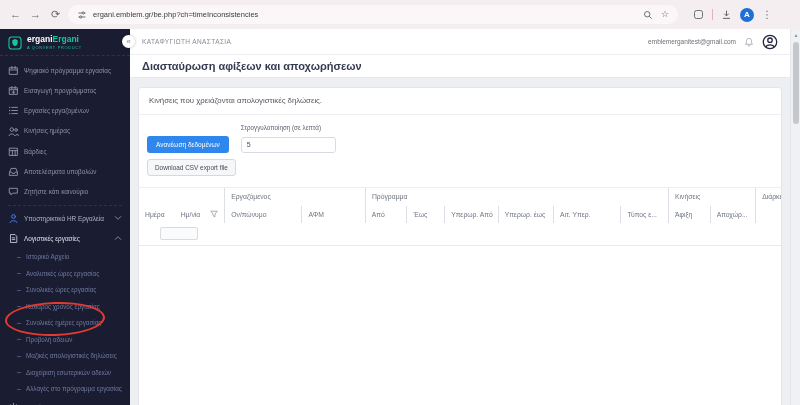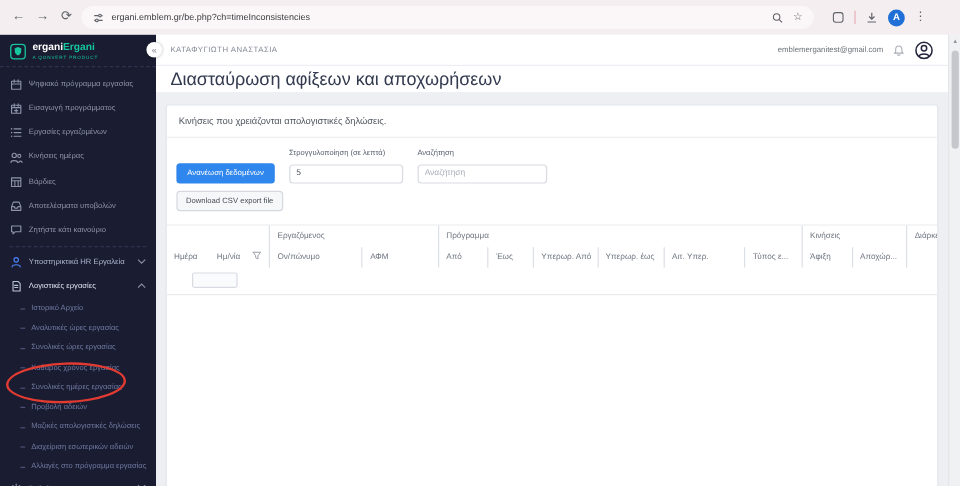--- a/index.html
+++ b/index.html
@@ -53,21 +53,21 @@
   .main{position:absolute;left:130px;top:29px;right:10px;bottom:0;background:#edeff3;
         display:flex;flex-direction:column;}
   .topbar{height:26px;background:#fff;display:flex;align-items:center;padding:0 12px;
           border-bottom:1px solid #eceef2;flex:0 0 auto;}
   .user{font-size:6.5px;color:#858a96;letter-spacing:.4px;}
   .top-right{margin-left:auto;display:flex;align-items:center;gap:8px;}
   .email{font-size:6.5px;color:#6b7078;}
   .avatar{width:16px;height:16px;border-radius:50%;color:#23263c;display:flex;align-items:center;justify-content:center;}
   .titlebar{height:23px;background:#fff;display:flex;align-items:center;padding:0 12px;
             border-bottom:1px solid #e6e8ee;flex:0 0 auto;}
-  .page-title{font-size:15px;font-weight:normal;color:#333a4f;}
+  .page-title{font-size:11px;font-weight:bold;color:#333a4f;}
   .content{flex:1;padding:9px 8px 12px;overflow:hidden;}
   .card{background:#fff;border:1px solid #e2e5ec;border-radius:3px;height:105%;
         position:relative;overflow:hidden;}
   .card-head{padding:8px 10px 9px;font-size:7.8px;color:#51565f;border-bottom:1px solid #edeff2;}
   .controls{padding:9px 8px 0;}
   .ctl-row{display:flex;align-items:flex-end;gap:12px;}
   .btn-blue{background:#2f86ec;color:#fff;font-size:6.5px;padding:5px 9px;border-radius:3px;
             border:none;font-family:inherit;cursor:pointer;}
   .fld label{display:block;font-size:6.3px;color:#5a6070;margin-bottom:2px;}
   .fld input{height:16px;border:1px solid #d8dbe2;border-radius:3px;font-size:7px;padding:0 5px;
@@ -295,24 +295,20 @@
     <div class="content">
       <div class="card">
         <div class="card-head">Κινήσεις που χρειάζονται απολογιστικές δηλώσεις.</div>
         <div class="controls">
           <div class="ctl-row">
             <button class="btn-blue">Ανανέωση δεδομένων</button>
             <div class="fld">
               <label>Στρογγυλοποίηση (σε λεπτά)</label>
               <input class="in-round" value="5" style="">
             </div>
-            <div class="fld">
-              <label>Αναζήτηση</label>
-              <input class="in-search" placeholder="Αναζήτηση" style="">
-            </div>
           </div>
           <button class="btn-gray">Download CSV export file</button>
         </div>
         <div class="table">
           <div class="g-row" id="grow">
               <div class="g-cell" style="width: 86px;"></div>
               <div class="g-cell sep" style="width: 142px;">Εργαζόμενος</div>
               <div class="g-cell sep" style="width: 306px;">Πρόγραμμα</div>
               <div class="g-cell sep" style="width: 88px;">Κινήσεις</div>
               <div class="g-cell sep" style="width: 26px;">Διάρκεια</div>

